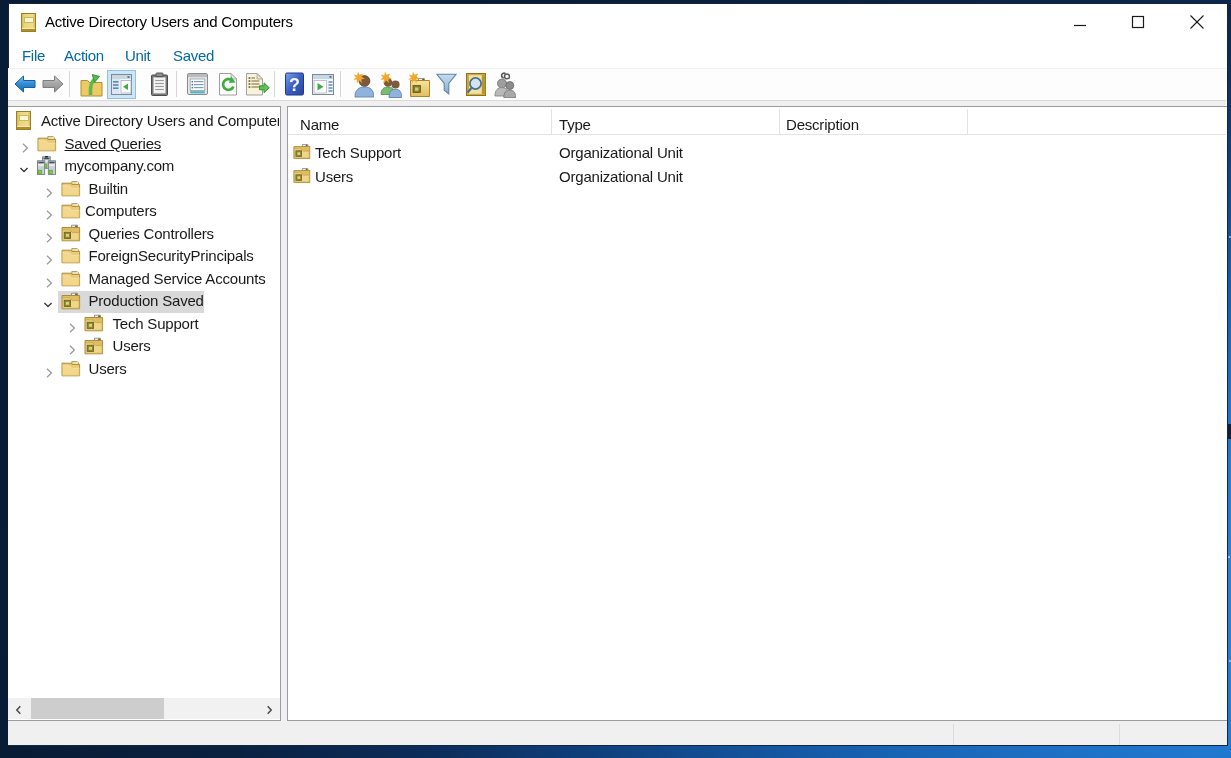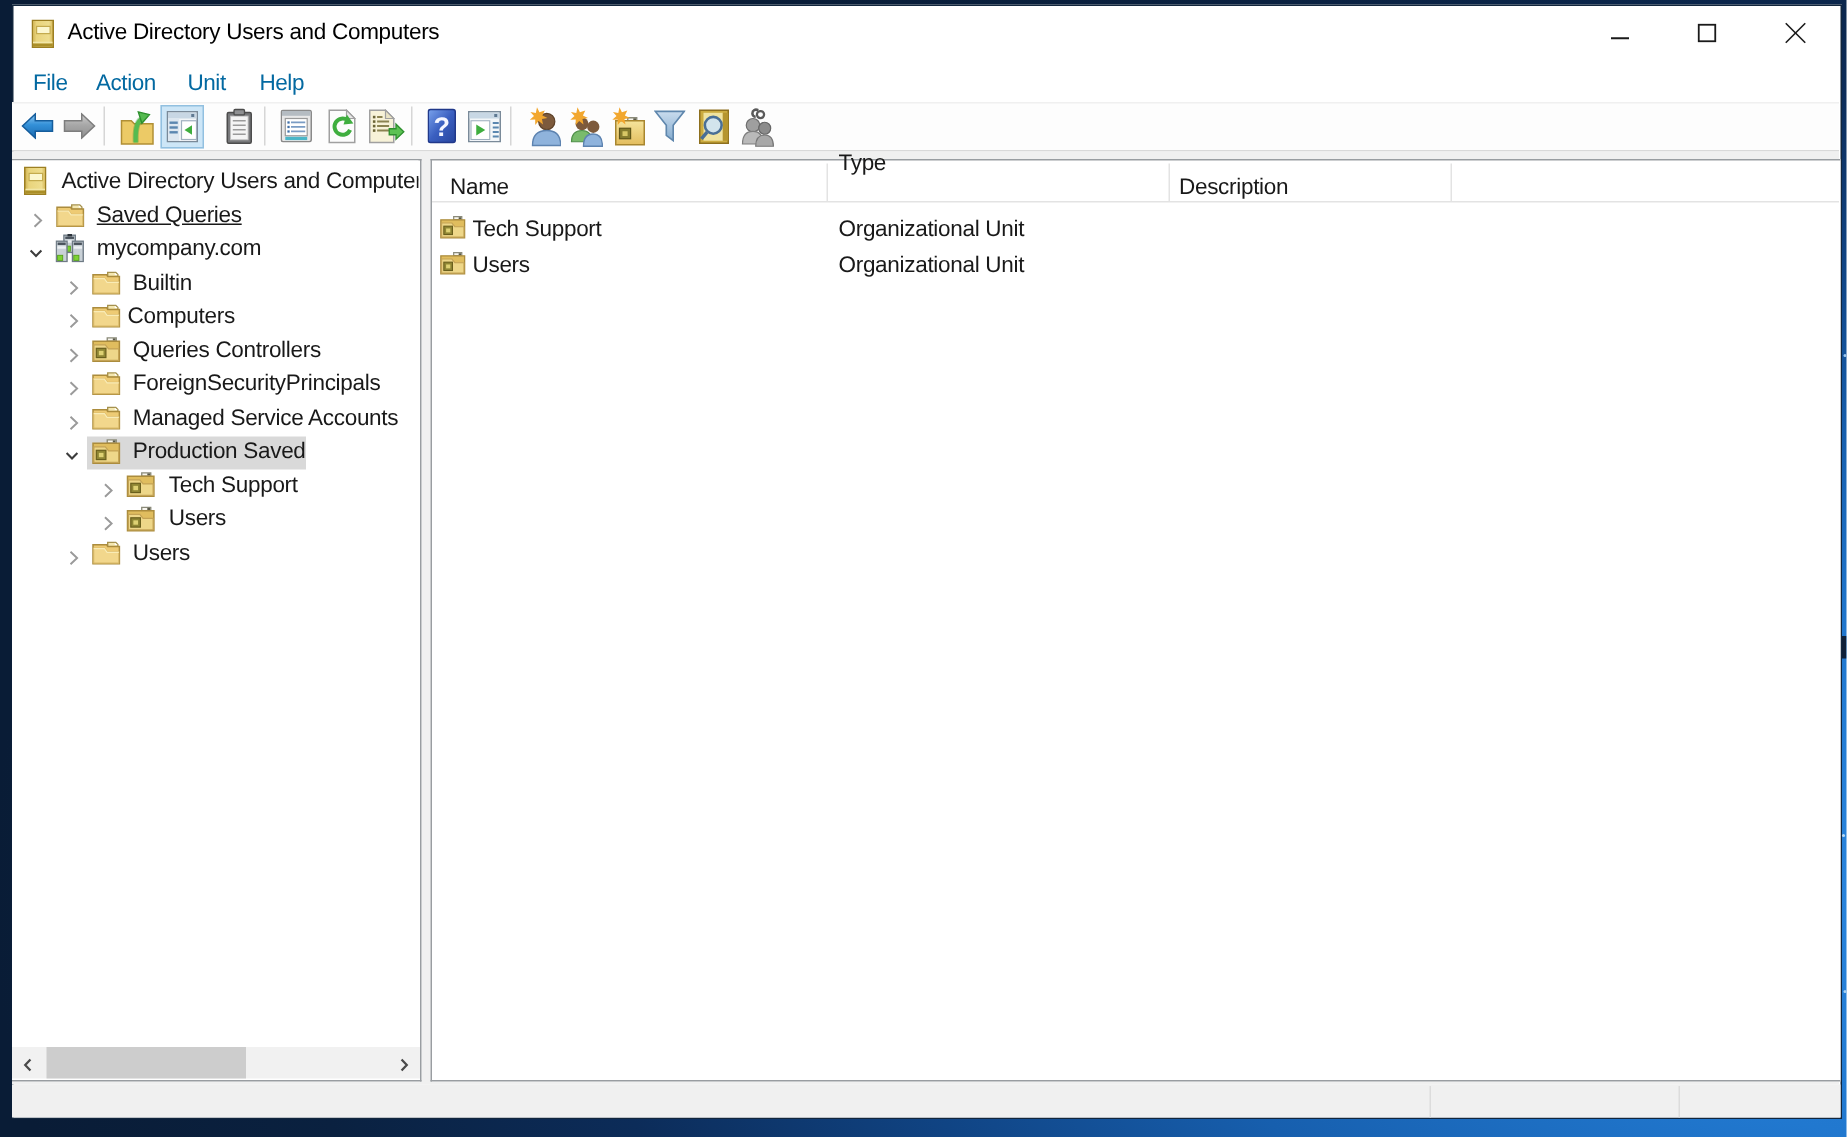--- a/index.html
+++ b/index.html
@@ -46,21 +46,21 @@
       <rect x="4.5" y="4.5" width="11" height="11" fill="none" stroke="#1a1a1a" stroke-width="1.2"></rect>
     </svg>
   <svg class="abs" style="left:1178px;top:8px" width="20" height="20" viewBox="0 0 20 20">
       <line x1="3.5" y1="3.5" x2="16.5" y2="16.5" stroke="#1a1a1a" stroke-width="1.1"></line>
       <line x1="16.5" y1="3.5" x2="3.5" y2="16.5" stroke="#1a1a1a" stroke-width="1.1"></line>
     </svg>
 
   <div class="menutext" style="left:13px;">File</div>
   <div class="menutext" style="left:55px;">Action</div>
   <div class="menutext" style="left:116px;">Unit</div>
-  <div class="menutext" style="left:164px;">Help</div>
+  <div class="menutext" style="left:164px;">Saved</div>
 </div>
 
 <div class="abs" style="left:8px;top:68px;width:1218px;height:33px;background:#fdfdfd;border-top:1px solid #f0f0f0;border-bottom:1px solid #d9d9d9;box-sizing:border-box;"></div>
 <div class="abs" style="left:8px;top:101px;width:1218px;height:622px;background:#f0f0f0;"></div>
 
 <div class="abs" style="left:14px;top:75px;"><svg width="22" height="18" viewBox="0 0 22 18">
 <defs>
         <linearGradient id="bg1" x1="0" y1="0" x2="0" y2="1">
           <stop offset="0" stop-color="#8ec8f2"></stop>
           <stop offset="0.45" stop-color="#3390d8"></stop>
@@ -386,21 +386,21 @@
       <path d="M6.3 1.3 L2.8 5 L6.3 8.7" fill="none" stroke="#4a4a4a" stroke-width="1.5"></path>
     </svg>
   <div class="abs" style="left:23px;top:0;width:133px;height:21px;background:#cdcdcd;"></div>
   <svg class="abs" style="left:256px;top:6.5px" width="10" height="10" viewBox="0 0 10 10">
       <path d="M3.7 1.3 L7.2 5 L3.7 8.7" fill="none" stroke="#4a4a4a" stroke-width="1.5"></path>
     </svg>
 </div>
 
 <div class="pane" style="left:287px;top:106px;width:940px;height:615px;border-right:none;"></div>
 <div class="abs hdrtxt" style="left:300px;top:116px;">Name</div>
-<div class="abs hdrtxt" style="left:559px;top:100px;">Type</div>
+<div class="abs hdrtxt" style="left:559px;top:116px;">Type</div>
 <div class="abs hdrtxt" style="left:786px;top:116px;">Description</div>
 <div class="abs" style="left:551px;top:109px;width:1px;height:25px;background:#e3e3e3;"></div>
 <div class="abs" style="left:779px;top:109px;width:1px;height:25px;background:#e3e3e3;"></div>
 <div class="abs" style="left:967px;top:109px;width:1px;height:25px;background:#e3e3e3;"></div>
 <div class="abs" style="left:288px;top:134px;width:938px;height:1px;background:#e3e3e3;"></div>
 <div class="abs" style="left:293px;top:142.5px;"><svg width="18" height="17" viewBox="0 0 20 18">
 <path d="M10.5 1.2 L16.5 1.2 L16.5 3.4 L10.5 3.4 Z" fill="#f8f6ee" stroke="#8a8a7a" stroke-width="0.9"></path>
 <rect x="14.2" y="1.6" width="1.8" height="1.4" fill="#5a5a4a"></rect>
 <path d="M1 3.5 L18.6 3.5 L18.6 16.8 L1 16.8 Z" fill="#e0bd5e" stroke="#ab8c3d" stroke-width="1"></path>
 <path d="M1.6 5.9 L9.2 5.9 L11.4 8.6 L18.1 8.6 L18.1 16.3 L1.6 16.3 Z" fill="#eed789" stroke="#c4a355" stroke-width="0.8"></path>

